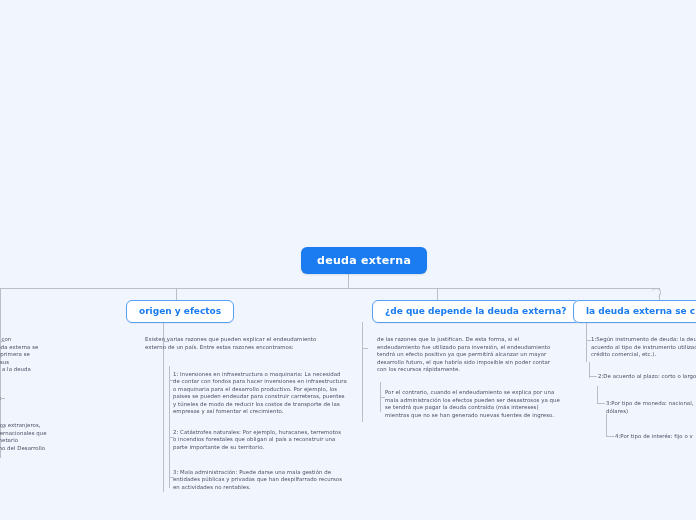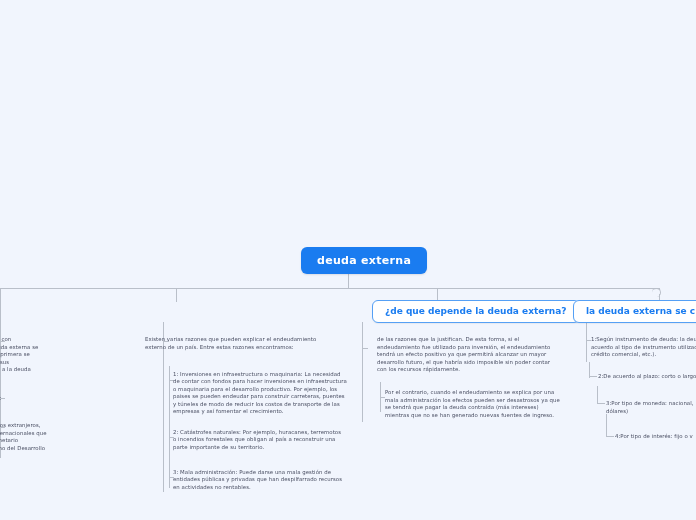--- a/index.html
+++ b/index.html
@@ -122,20 +122,21 @@
   <div class="conn h" style="left:597px; top:403px; width:8px;"></div>
   <div class="conn v" style="left:606px; top:414px; height:22px;"></div>
   <div class="conn h" style="left:606px; top:436px; width:8px;"></div>
 
   <div class="conn h" style="left:0px; top:341px; width:5px;"></div>
   <div class="conn h" style="left:0px; top:398px; width:5px;"></div>
   <div class="conn h" style="left:0px; top:427px; width:5px;"></div>
 
   <div class="node-root">deuda externa</div>
 
+  <div class="node-branch" style="left:126px; top:300px;">origen y efectos</div>
 
   <div class="node-branch" style="left:372px; top:300px;">¿de que depende la deuda externa?</div>
 
   <div class="node-branch" style="left:573px; top:300px;">la deuda externa se clasifica</div>
 
   <div class="txt" style="left:-56px; top:336px; width:150px;">es que tiene un pais con
 el extranjero.   La deuda externa se
 y deuda privada. La primera se
 idos por el Estado y sus
 a segunda se refiere a la deuda

